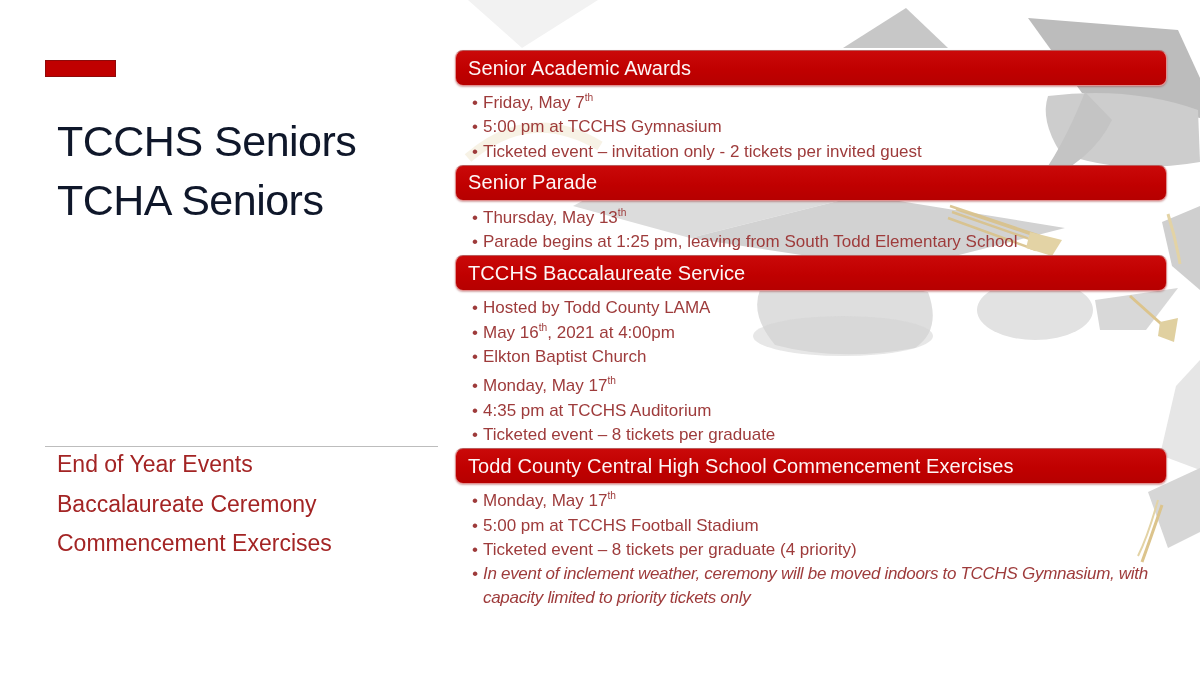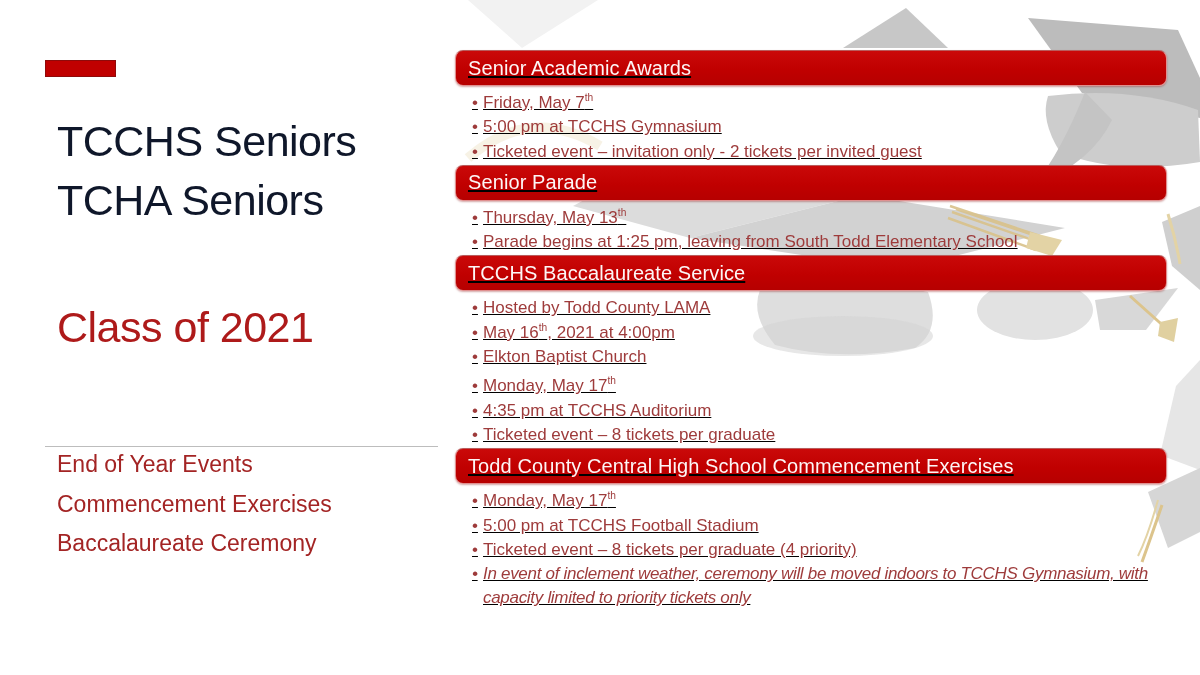--- a/index.html
+++ b/index.html
@@ -26,21 +26,21 @@
     position:absolute;left:45px;top:446px;width:393px;height:1px;
     background:#bdbdbd;z-index:2;
   }
   .footer-list{
     position:absolute;left:57px;top:445px;z-index:2;
     font-size:23px;line-height:39.5px;color:#a32424;
   }
   .footer-list .footer-item{white-space:nowrap;}
 
   
-  .events-col{position:absolute;left:455px;top:50px;width:712px;z-index:2;text-decoration:underline;}
+  .events-col{position:absolute;left:455px;top:50px;width:712px;z-index:2;}
   .event{margin:0 0 1px 0;}
   .banner{
     height:36px;border-radius:8px;box-sizing:border-box;
     background:linear-gradient(180deg,#ca0909 0%,#c00000 55%,#b60000 100%);
     border:1px solid #e09090;border-top-color:#b95c5c;
     box-shadow:0 1px 2px rgba(130,0,0,0.35);
     display:flex;align-items:center;padding:0 12px;
     color:#fdf6f6;font-size:20px;letter-spacing:0.1px;white-space:nowrap;
   }
   .bullets{margin:5px 0 0 17px;}
@@ -91,28 +91,27 @@
     <path d="M1158,500 Q1148,536 1138,556" stroke="#e3d3a5" stroke-width="2" fill="none"></path>
   </svg>
 
   <div class="accent-bar"></div>
 
   <div class="main-title">
     <div>TCCHS Seniors</div>
     <div>TCHA Seniors</div>
   </div>
 
-  <div class="class-title">Class of 2021</div>
 
   <div class="divider"></div>
 
   <div class="footer-list">
     <div class="footer-item">End of Year Events</div>
+    <div class="footer-item">Baccalaureate Ceremony</div>
     <div class="footer-item">Commencement Exercises</div>
-    <div class="footer-item">Baccalaureate Ceremony</div>
   </div>
 
   <div class="events-col">
       <section class="event">
         <div class="banner">Senior Academic Awards</div>
         <div class="bullets">
           <div class="bullet">
             <span class="dot">•</span>
             <span class="btext"><span>Friday, May 7</span><sup>th</sup></span>
           </div>

